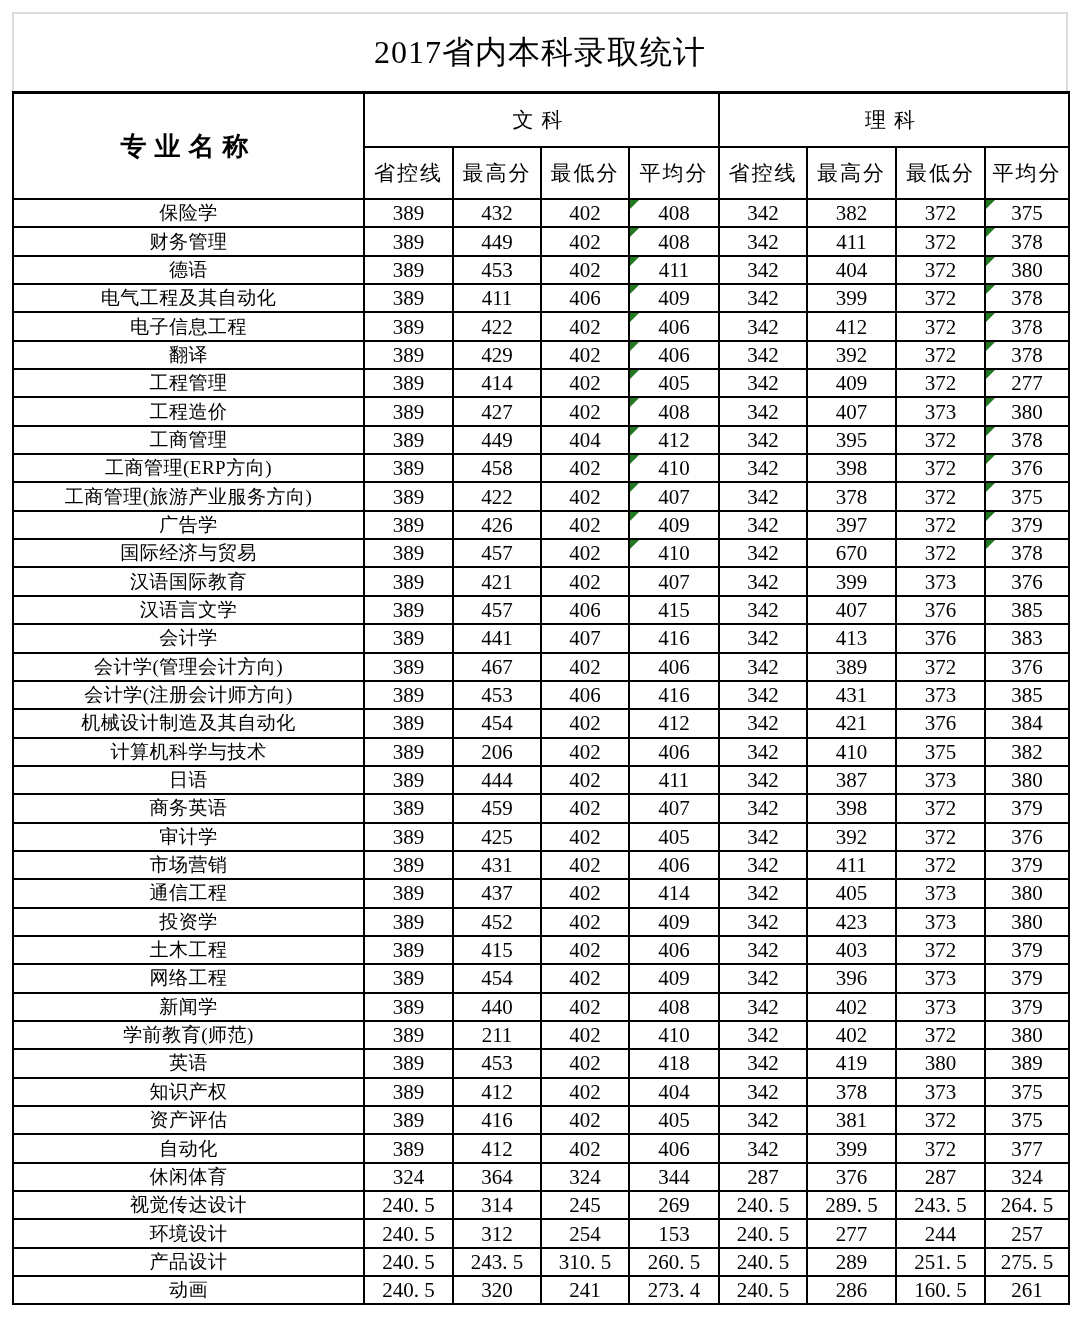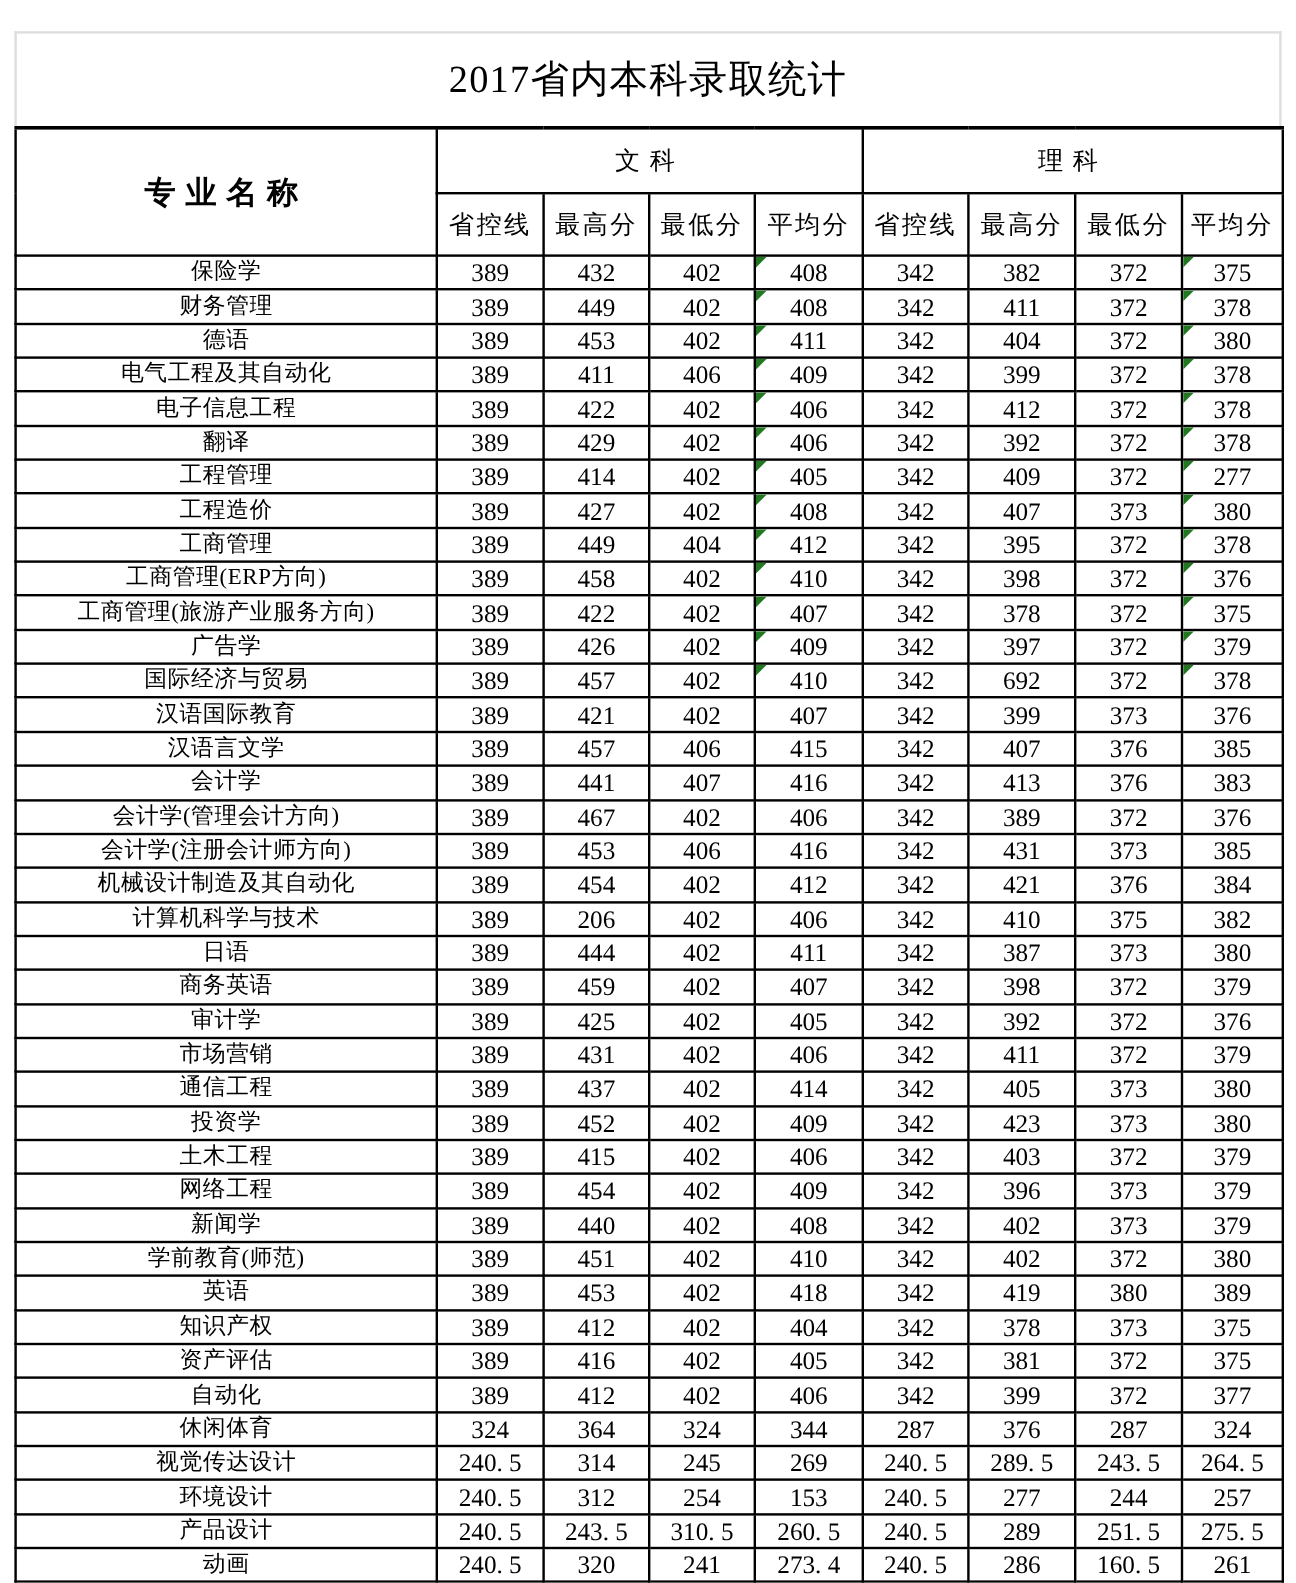--- a/index.html
+++ b/index.html
@@ -2,21 +2,21 @@
 <html style="--flag-green: #217821;"><head>
 <meta charset="utf-8">
 <style>
   html,body{margin:0;padding:0;background:#ffffff;}
   body{
     width:1080px;height:1319px;
     font-family:"Liberation Serif","DejaVu Serif",serif;
     color:#000;
     -webkit-font-smoothing:antialiased;
   }
-  .sheet{position:relative;width:960px;margin:26px 0 0 12px;}
+  .sheet{position:relative;width:960px;margin:12px 0 0 12px;}
   .title-box{
     box-sizing:border-box;
     width:1056px;height:79px;
     border-top:2px solid #dedede;
     border-left:2px solid #dedede;
     border-right:2px solid #dedede;
     display:flex;align-items:center;justify-content:center;
     font-size:32px;
     letter-spacing:1px;
     color:#000;
@@ -245,21 +245,21 @@
           <td><span>372</span></td>
           <td><i class="tri"></i><span>379</span></td>
         </tr>
         <tr>
           <td class="major"><span>国际经济与贸易</span></td>
           <td><span>389</span></td>
           <td><span>457</span></td>
           <td><span>402</span></td>
           <td><i class="tri"></i><span>410</span></td>
           <td><span>342</span></td>
-          <td><span>692</span></td>
+          <td><span>670</span></td>
           <td><span>372</span></td>
           <td><i class="tri"></i><span>378</span></td>
         </tr>
         <tr>
           <td class="major"><span>汉语国际教育</span></td>
           <td><span>389</span></td>
           <td><span>421</span></td>
           <td><span>402</span></td>
           <td><span>407</span></td>
           <td><span>342</span></td>
@@ -428,21 +428,21 @@
           <td><span>402</span></td>
           <td><span>408</span></td>
           <td><span>342</span></td>
           <td><span>402</span></td>
           <td><span>373</span></td>
           <td><span>379</span></td>
         </tr>
         <tr>
           <td class="major"><span>学前教育(师范)</span></td>
           <td><span>389</span></td>
-          <td><span>451</span></td>
+          <td><span>211</span></td>
           <td><span>402</span></td>
           <td><span>410</span></td>
           <td><span>342</span></td>
           <td><span>402</span></td>
           <td><span>372</span></td>
           <td><span>380</span></td>
         </tr>
         <tr>
           <td class="major"><span>英语</span></td>
           <td><span>389</span></td>

